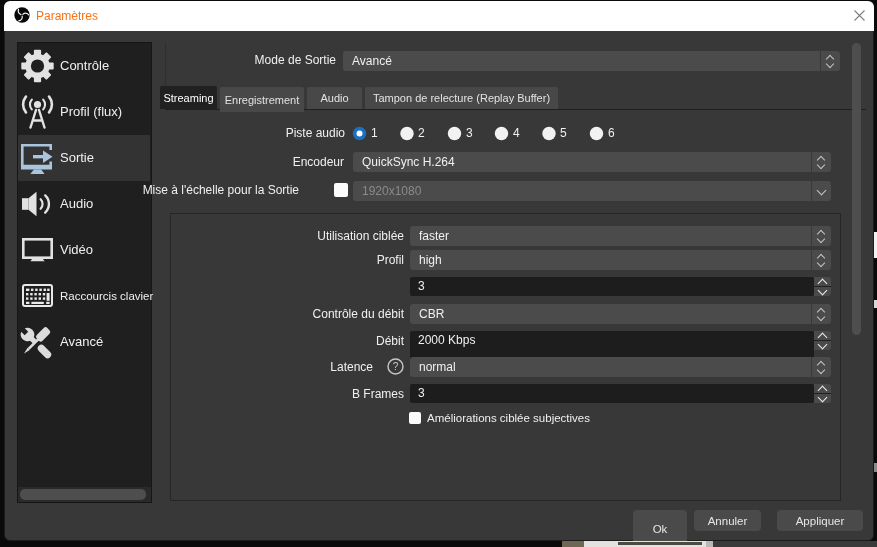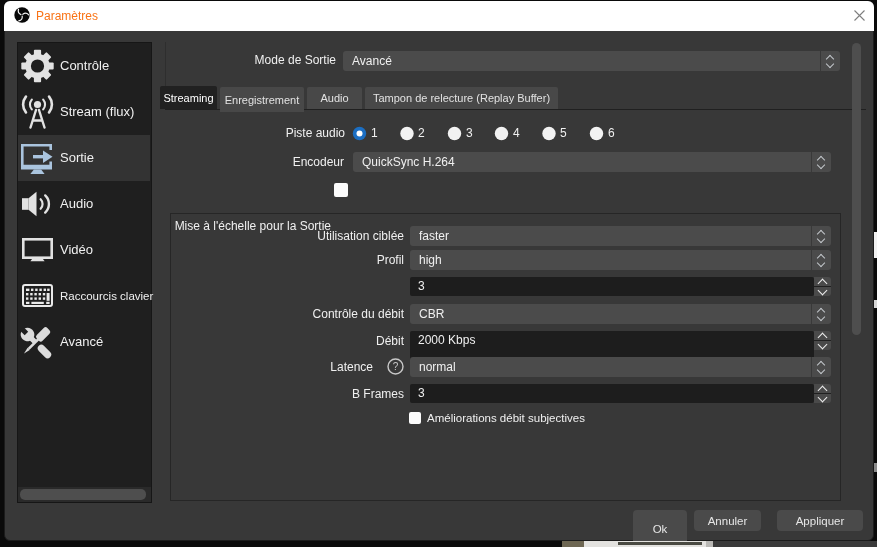--- a/index.html
+++ b/index.html
@@ -86,21 +86,21 @@
     <g stroke="#e2e2e2" fill="none" stroke-linecap="round">
       <circle cx="16.5" cy="9.5" r="3.6" fill="#e2e2e2" stroke="none"></circle>
       <path d="M10.8 4.6 a7.6 7.6 0 0 0 0 9.8" stroke-width="2.2"></path>
       <path d="M4.9 1.6 a12.5 12.5 0 0 0 0 15.8" stroke-width="2.6"></path>
       <path d="M22.2 4.6 a7.6 7.6 0 0 1 0 9.8" stroke-width="2.2"></path>
       <path d="M28.1 1.6 a12.5 12.5 0 0 1 0 15.8" stroke-width="2.6"></path>
       <path d="M15 15 L9.5 32.5 M18 15 L23.5 32.5" stroke-width="2.4"></path>
       <path d="M12.6 25.5 L20.6 25.5" stroke-width="2.4"></path>
     </g>
   </svg>
-  <div class="lbl" style="left:60px; top:102px; font-size:13px;">Stream (flux)</div>
+  <div class="lbl" style="left:60px; top:102px; font-size:13px;">Profil (flux)</div>
 
   <svg class="abs" style="left:21px; top:144px;" width="33" height="30" viewBox="0 0 33 30">
     <g fill="#aac4de">
       <path d="M0 0 h31 v6 h-2.6 v-3.4 h-25.8 v18.2 h25.8 v-3.4 h2.6 v8.2 h-31 z"></path>
       <rect x="12" y="11" width="12" height="3.4"></rect>
       <path d="M22 6.5 L31.5 12.7 L22 18.9 z"></path>
       <path d="M12.8 25.6 h7.4 l3.4 4.4 h-14.2 z"></path>
     </g>
   </svg>
   <div class="lbl" style="left:60px; top:148px; font-size:13px;">Sortie</div>
@@ -204,22 +204,26 @@
   <div class="lbl" style="left:513px; top:123px;">4</div>
   <div class="lbl" style="left:560px; top:123px;">5</div>
   <div class="lbl" style="left:608px; top:123px;">6</div>
 
   <div class="lbl rlbl" style="right:533px; top:152px;">Encodeur</div>
   <div class="combo" style="left:353px; top:152px; width:478px; height:20px;">
     <div class="txt">QuickSync H.264</div>
     <div class="cseg"></div>
   </div>
 
-  <div class="lbl rlbl" style="right:546px; top:180px;margin-top:36px;">Mise à l'échelle pour la Sortie</div>
+  <div class="lbl rlbl" style="right:578px; top:180px;">Mise à l'échelle pour la Sortie</div>
   <div class="abs" style="left:334px; top:183px; width:14px; height:14px; background:#fcfcfc; border-radius:2px;"></div>
+  <div class="combo" style="left:353px; top:181px; width:478px; height:20px;">
+    <div class="txt" style="color:#8a8a8a;">1920x1080</div>
+    <div class="cseg down"></div>
+  </div>
 
   <div class="abs" style="left:170px; top:213px; width:671px; height:288px; border:1px solid #262626;"></div>
 
   <div class="lbl rlbl" style="right:473px; top:226px;">Utilisation ciblée</div>
   <div class="combo" style="left:410px; top:226px; width:421px; height:20px;">
     <div class="txt">faster</div>
     <div class="cseg"></div>
   </div>
 
   <div class="lbl rlbl" style="right:473px; top:250px;">Profil</div>
@@ -255,21 +259,21 @@
     <div class="cseg"></div>
   </div>
 
   <div class="lbl rlbl" style="right:473px; top:384px;">B Frames</div>
   <div class="spinfield" style="left:410px; top:384px; width:404px; height:19px;">
       <span style="position:absolute; left:8px; top:2px;">3</span>
     </div>
   <div class="spinbtns abs" style="left:814px; top:384px; width:17px; height:19px;"></div>
 
   <div class="abs" style="left:409px; top:412px; width:12px; height:12px; background:#fcfcfc; border-radius:2px;"></div>
-  <div class="lbl" style="left:427px; top:408px; font-size:11.5px;">Améliorations débit subjectives</div>
+  <div class="lbl" style="left:427px; top:408px; font-size:11.5px;">Améliorations ciblée subjectives</div>
 
   <div class="btn" style="left:633px; top:510px; width:54px; height:38px;">Ok</div>
   <div class="btn" style="left:694px; top:510px; width:67px; height:21px;">Annuler</div>
   <div class="btn" style="left:777px; top:510px; width:86px; height:21px;">Appliquer</div>
 
   <div class="abs" style="left:562px; top:541px; width:22px; height:6px; background:#6e6753;"></div>
   <div class="abs" style="left:584px; top:541px; width:122px; height:6px; background:#e3e2df;"></div>
   <div class="abs" style="left:618px; top:542px; width:84px; height:3px; background:#4a4a42;"></div>
   <div class="abs" style="left:706px; top:541px; width:7px; height:6px; background:#b9b8b5;"></div>
   <div class="abs" style="left:713px; top:541px; width:164px; height:6px; background:#3a3a3a;"></div>

